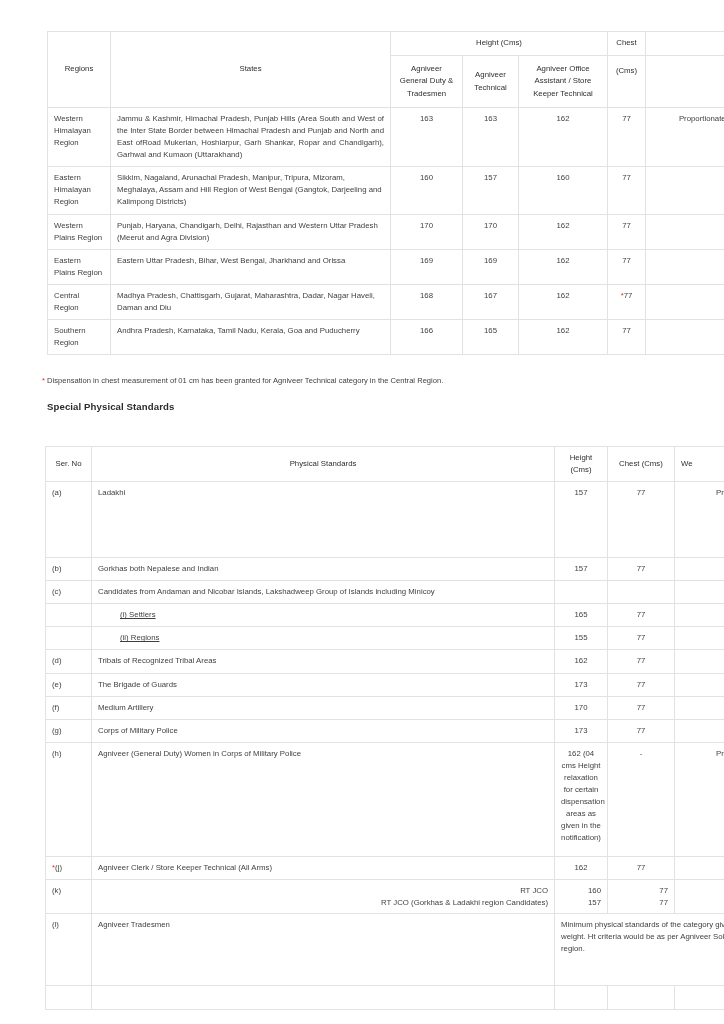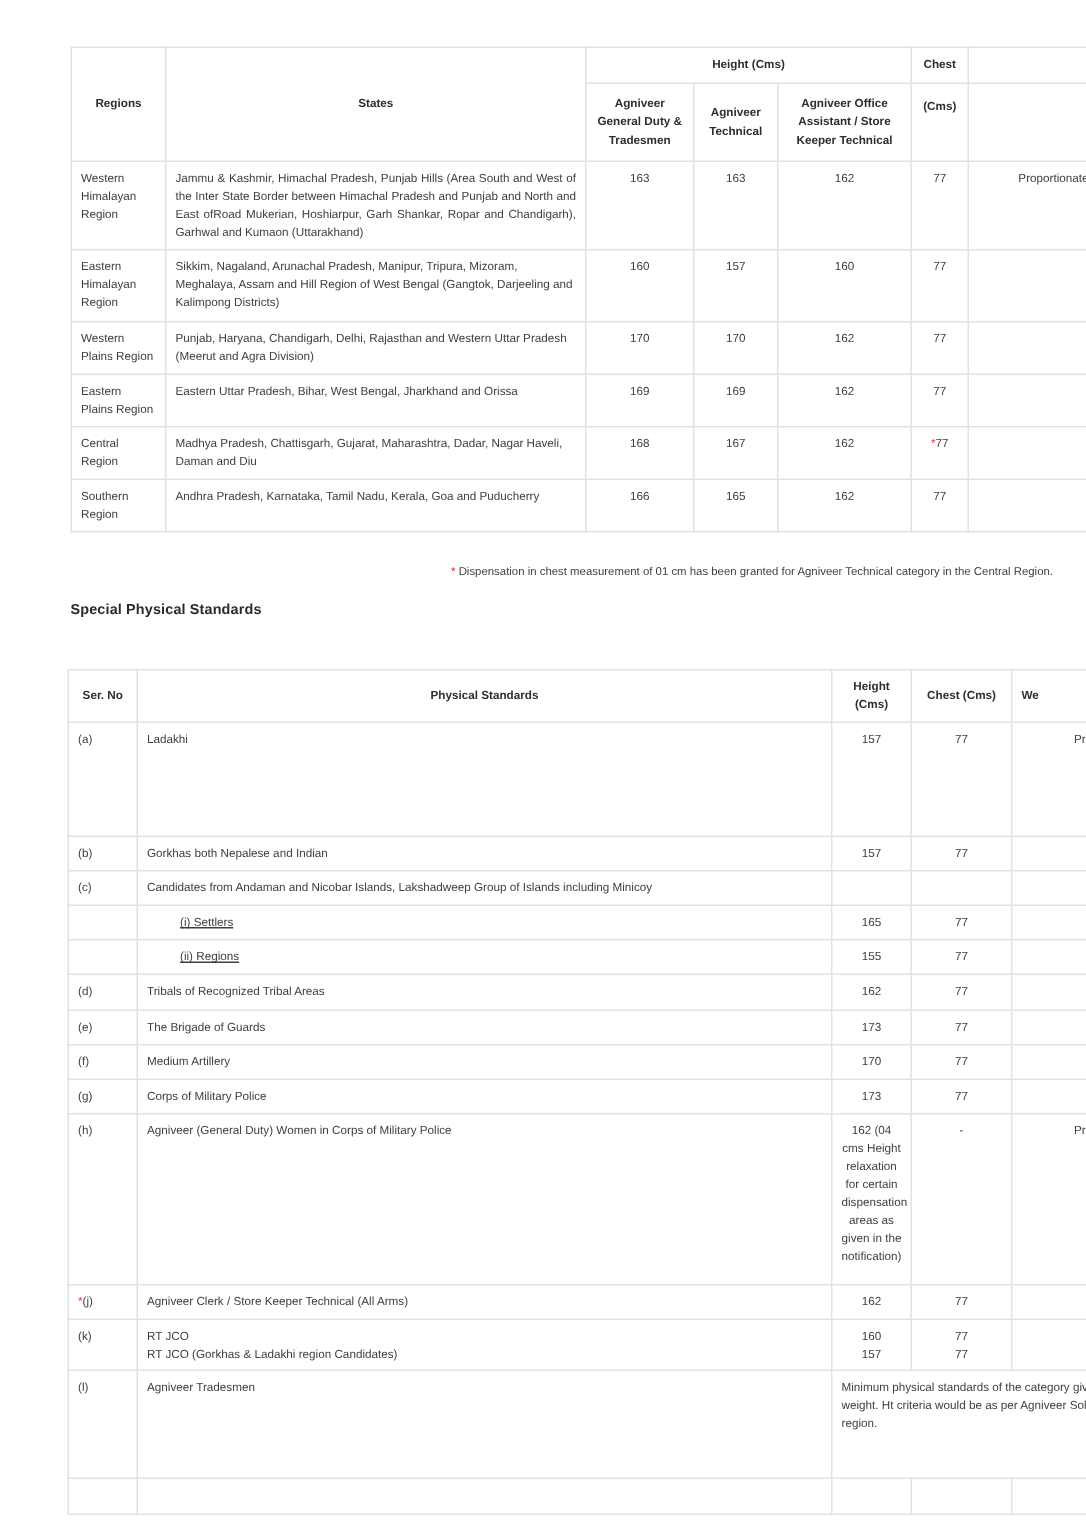--- a/index.html
+++ b/index.html
@@ -33,21 +33,21 @@
   }
   table.doc-table td,
   table.doc-table th {
     border: 1px solid #e2e2e2;
     padding: 5px 6px;
     vertical-align: top;
     font-weight: normal;
     box-sizing: border-box;
   }
   table.doc-table th {
-    font-weight: bold;
+    font-weight: normal;
     text-align: center;
     vertical-align: middle;
     color: #2e2e2e;
   }
   .c { text-align: center; }
   .l { text-align: left; margin-left: 39px; }
   .r { text-align: right; }
   .mid { vertical-align: middle; }
   .just { text-align: justify; text-justify: inter-word; }
   .ast { color: #e02b20; }
@@ -63,21 +63,20 @@
 
   
   .footnote {
     position: absolute;
     left: 42px;
     top: 375px;
     width: 660px;
     font-size: 7.6px;
     line-height: 1.5;
     color: #3f3f3f;
-    text-align: right;
   }
   .section-heading {
     position: absolute;
     left: 47px;
     top: 401px;
     font-size: 9.6px;
     font-weight: bold;
     color: #2b2b2b;
     letter-spacing: 0.1px;
   }
@@ -94,21 +93,21 @@
   
   .t2-wrap {
     position: absolute;
     left: 45px;
     top: 446px;
     width: 830px;  
   }
   table.t2 { width: 830px; }
   table.t2 td { padding: 5px 6px; }
   .indent { padding-left: 28px !important; text-decoration: underline; }
-  .tight { line-height: 1.5; }
+  .tight { line-height: 1.5; text-align: right; }
 </style>
 </head>
 <body>
 
 <div class="page">
 
   <div class="t1-wrap">
     <table class="doc-table t1">
       <colgroup>
         <col style="width:63px">

